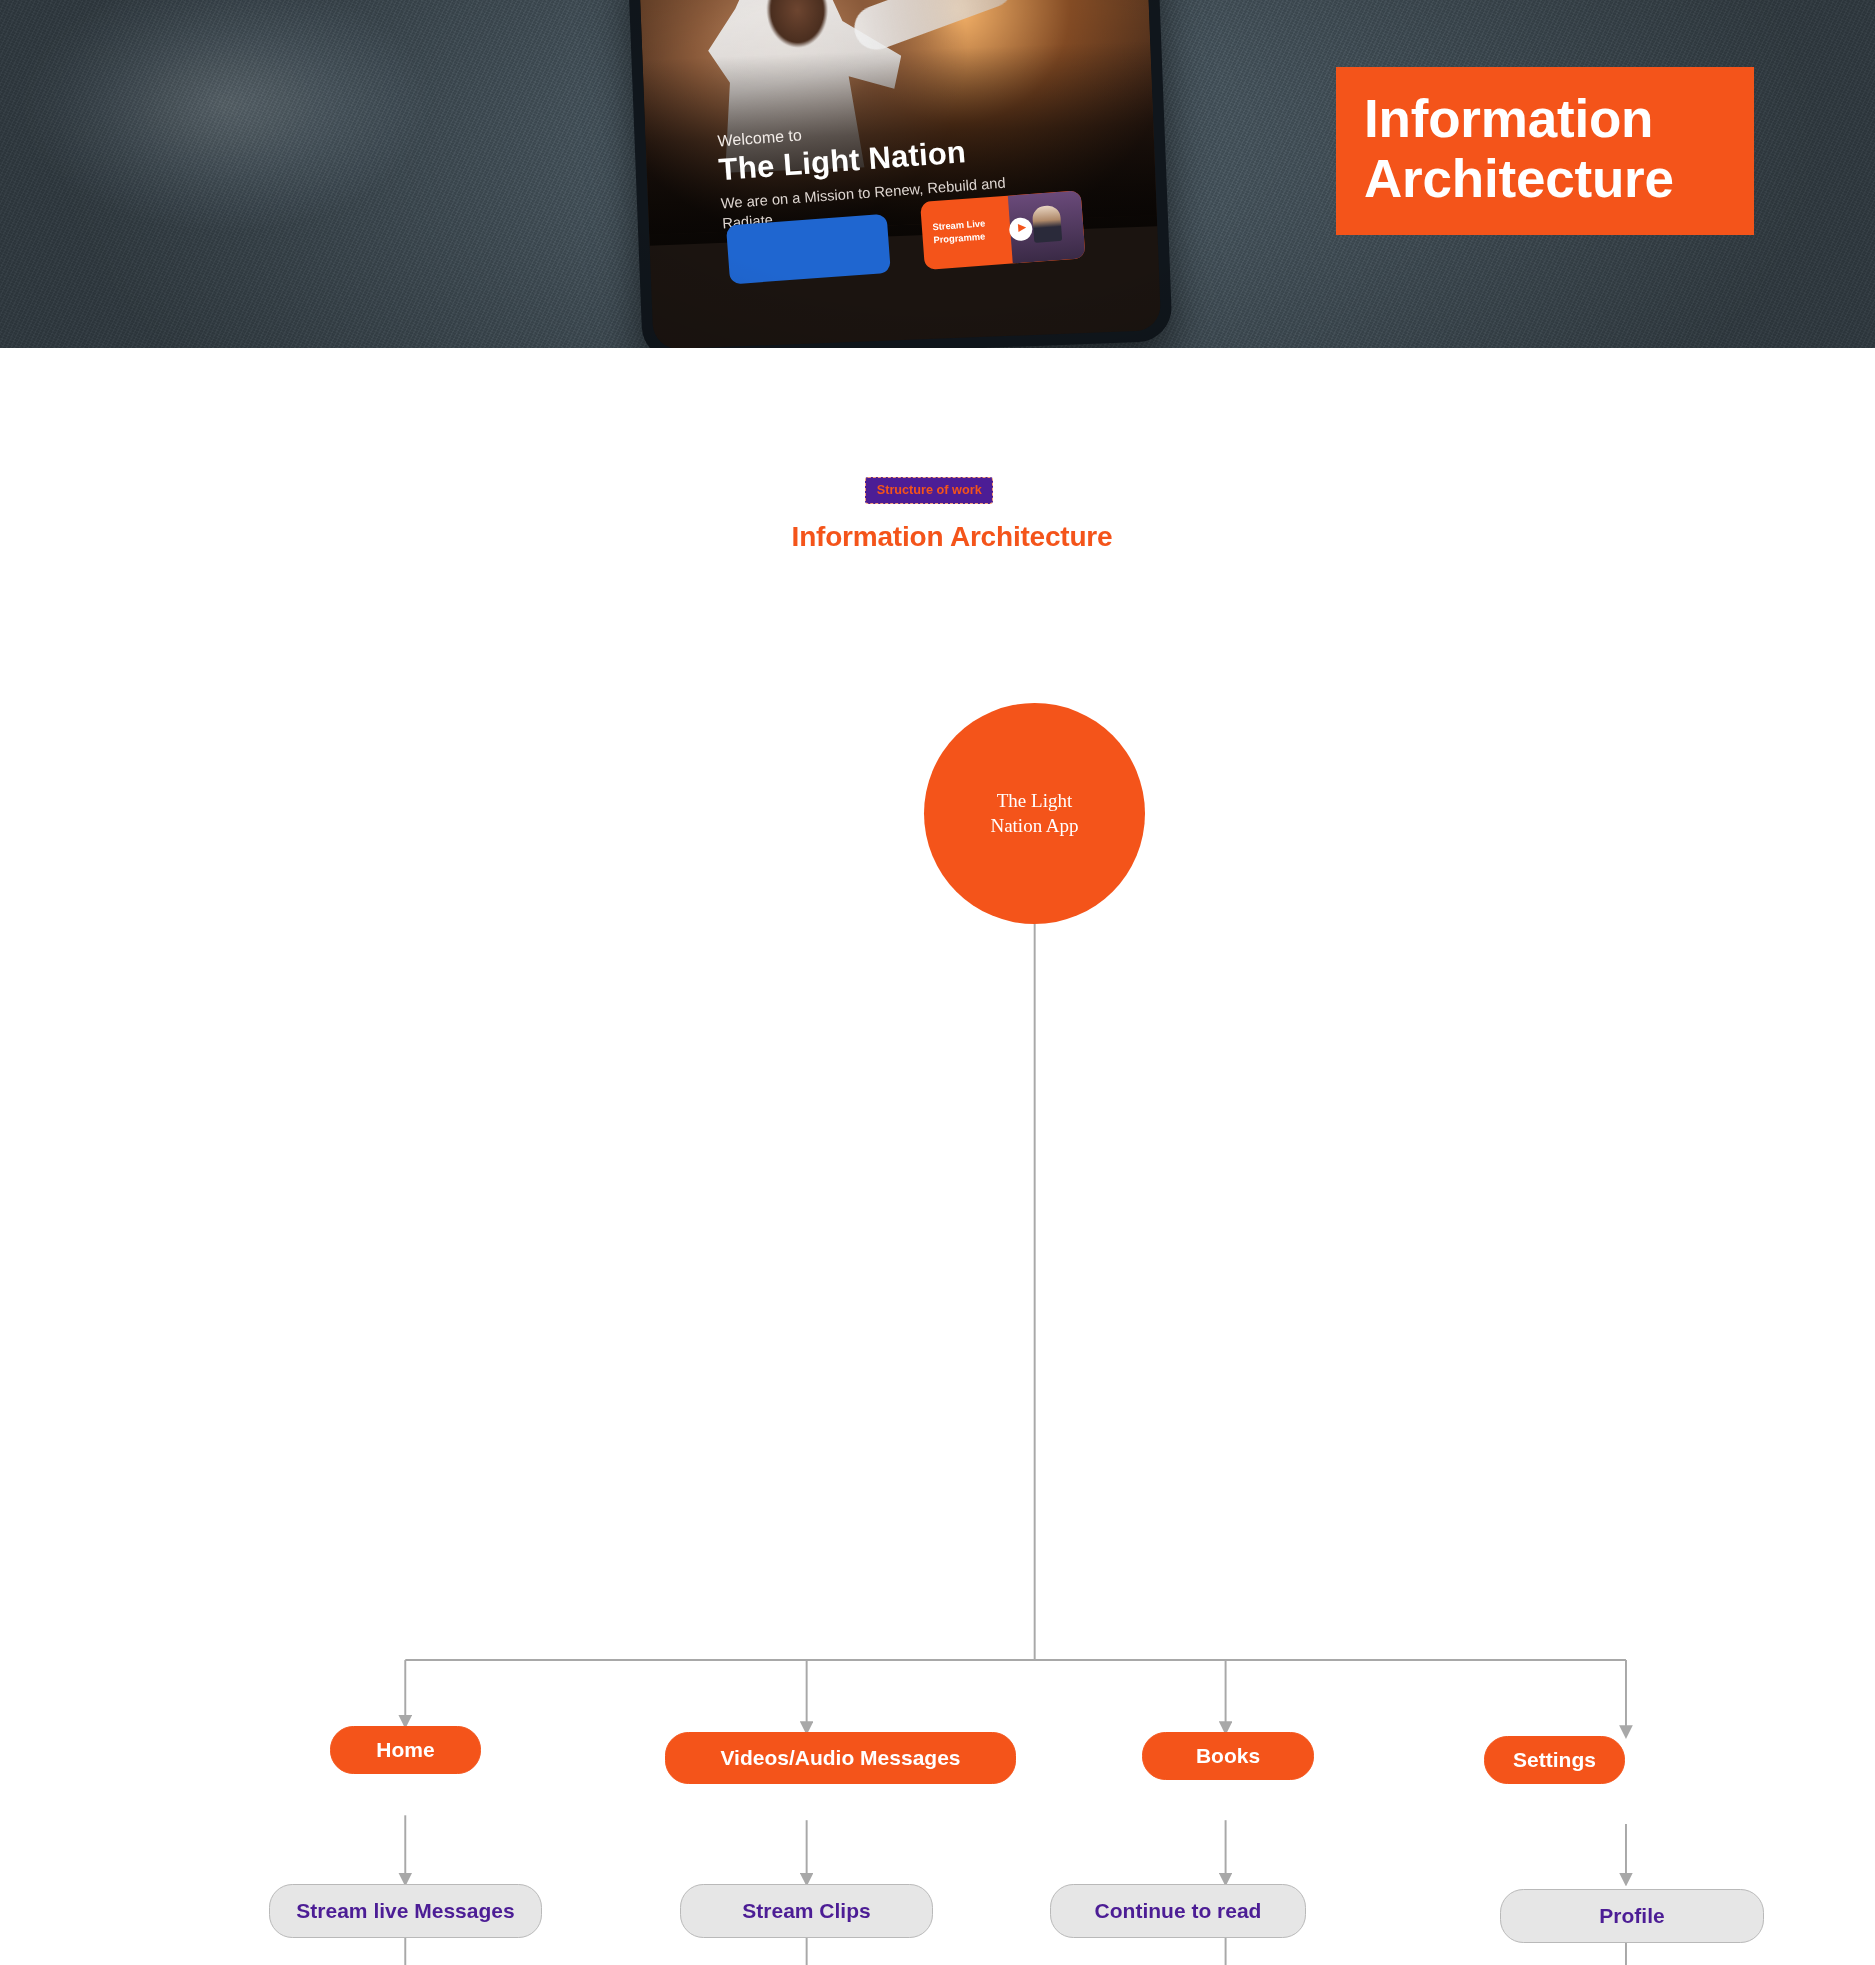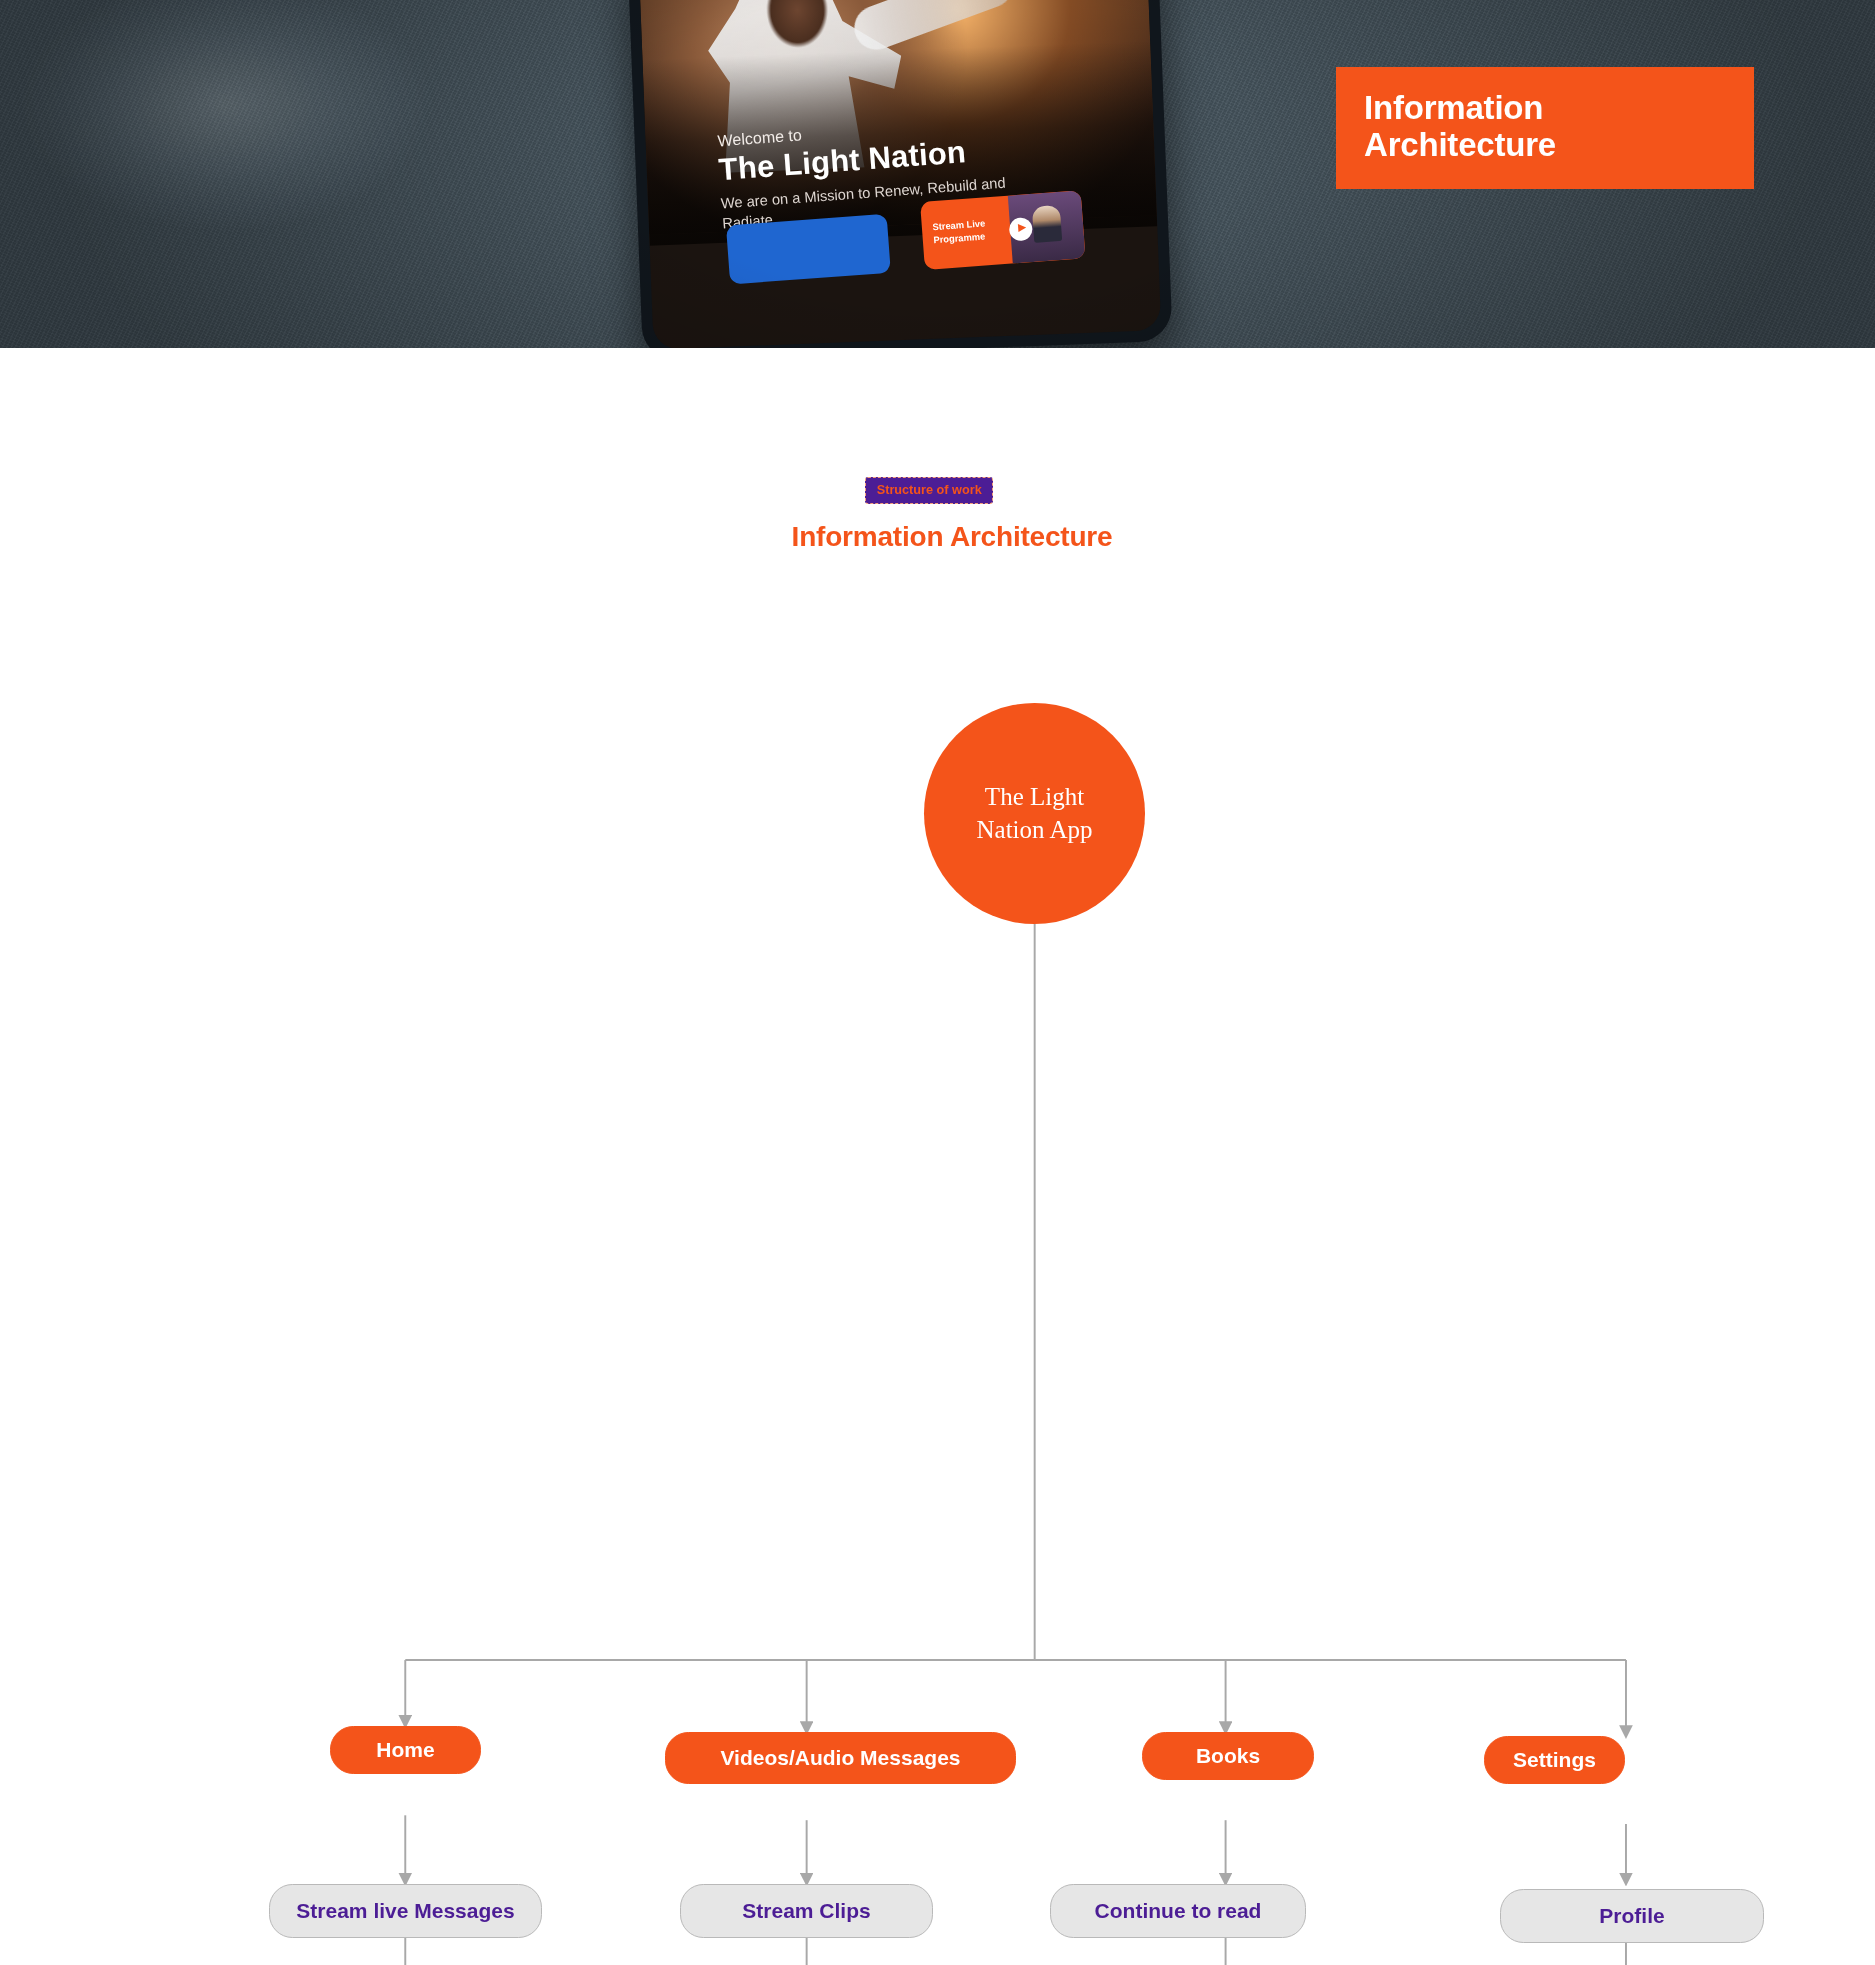--- a/index.html
+++ b/index.html
@@ -204,21 +204,21 @@
 
   .hero-badge {
     position: absolute;
     left: 1336px;
     top: 67px;
     width: 418px;
     background: #f4541a;
     padding: 21.5px 23.4px 25.4px 28px;
   }
   .hero-badge-text {
-    font-size: 33px;
+    font-size: 53px;
     line-height: 1.14;
     font-weight: bold;
     color: #ffffff;
     letter-spacing: -0.2px;
     white-space: pre-line;
   }
 
   
   .eyebrow {
     position: absolute;
@@ -268,21 +268,21 @@
     width: 221px;
     height: 221px;
     border-radius: 50%;
     background: #f4541a;
     display: flex;
     align-items: center;
     justify-content: center;
     text-align: center;
     color: #ffffff;
     font-family: "Liberation Serif", serif;
-    font-size: 25px;
+    font-size: 19px;
     line-height: 1.3;
     white-space: pre-line;
   }
 
   .node {
     position: absolute;
     display: flex;
     align-items: center;
     justify-content: center;
     text-align: center;

